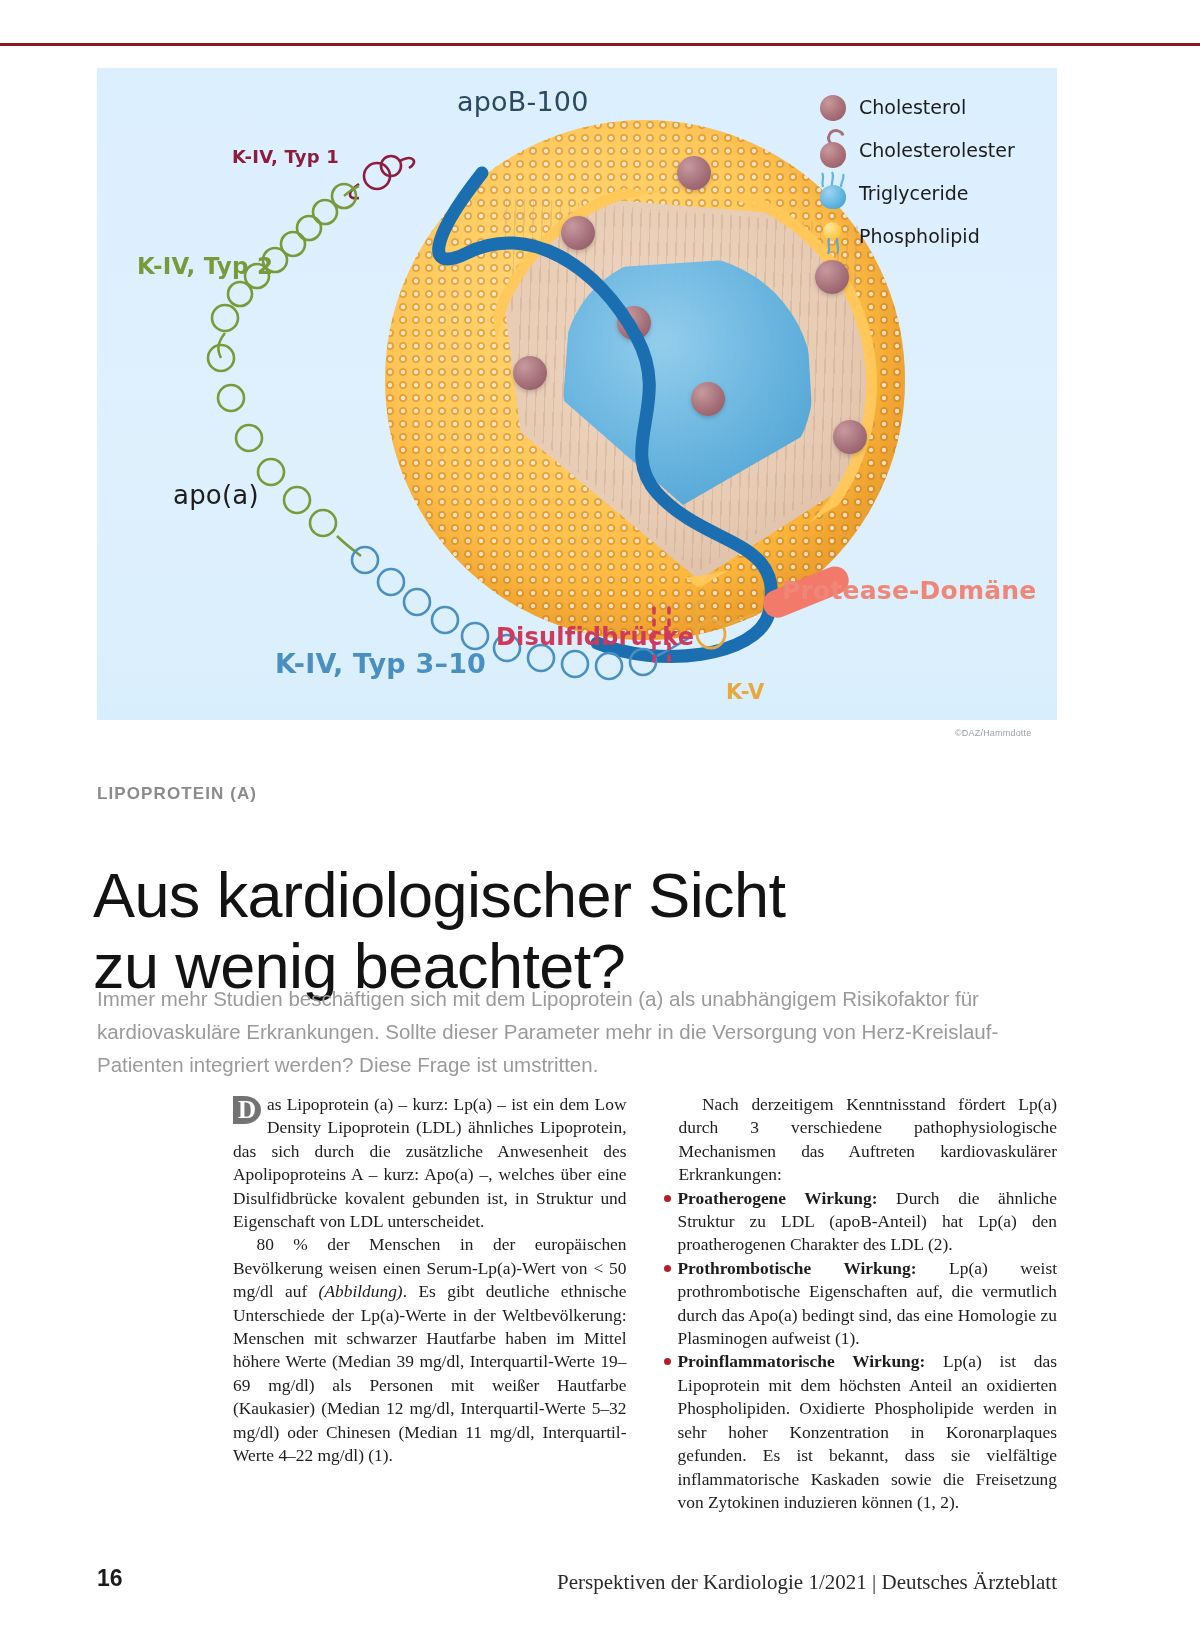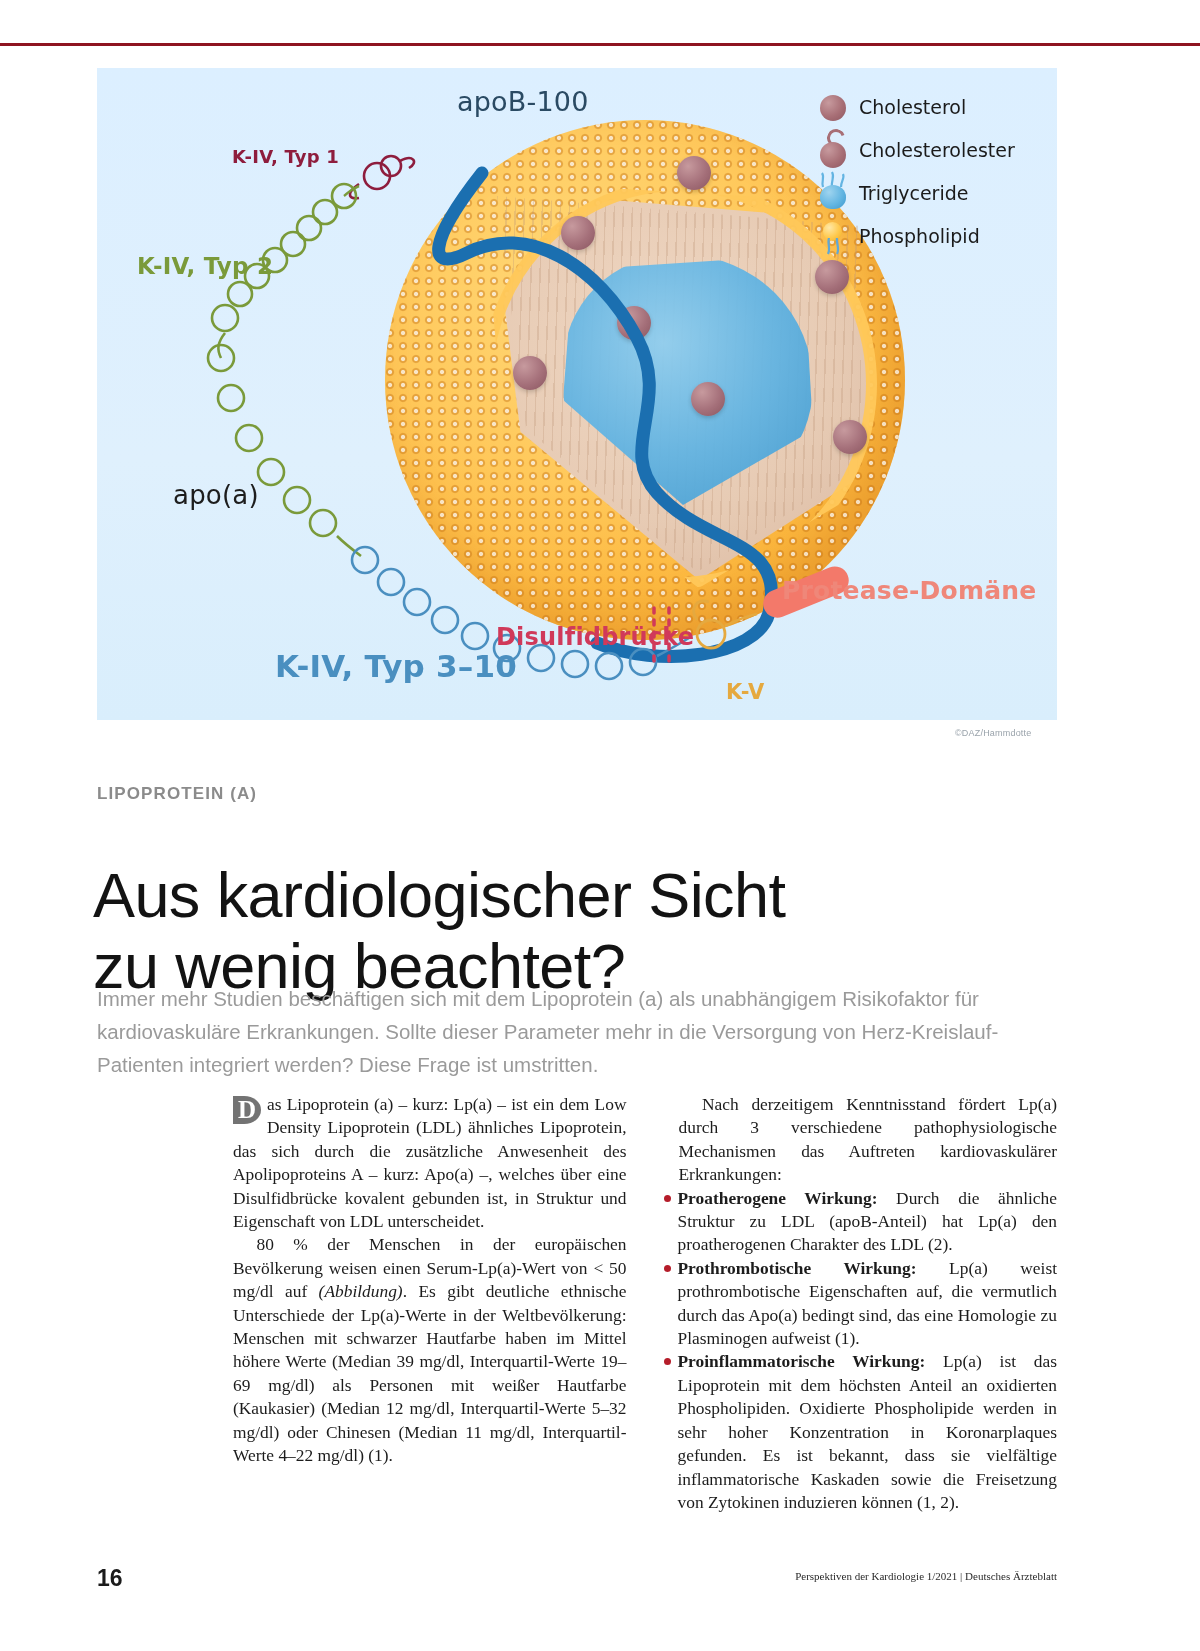--- a/index.html
+++ b/index.html
@@ -33,21 +33,21 @@
     position:absolute;
     font-family:"DejaVu Sans", sans-serif;
     font-weight:700;
     white-space:nowrap;
     letter-spacing:.2px;
   }
   .lbl-apob{ left:360px; top:18px; font-size:27px; color:#2a4a63; font-weight:400;}
   .lbl-kiv1{ left:135px; top:78px; font-size:18px; color:#8e1d3d;}
   .lbl-kiv2{ left:40px; top:185px; font-size:23px; color:#7a9a3a;}
   .lbl-apoa{ left:76px; top:412px; font-size:26px; color:#1d1d1d; font-weight:400;}
-  .lbl-kiv310{ left:178px; top:580px; font-size:31px; color:#4a8fc0;}
+  .lbl-kiv310{ left:178px; top:580px; font-size:27px; color:#4a8fc0;}
   .lbl-disulfid{ left:399px; top:555px; font-size:24px; color:#d0395a;}
   .lbl-protease{ left:685px; top:496px; font-size:25px; color:#ef8779; font-weight:700;margin-top:12px;}
   .lbl-kv{ left:629px; top:612px; font-size:21px; color:#e5a93f;}
 
   
   .legend{ position:absolute; left:714px; top:17px; }
   .legend-row{ display:flex; align-items:center; height:43px; }
   .legend-mark{ width:44px; height:40px; position:relative; flex:0 0 44px;}
   .legend-text{
     font-family:"DejaVu Sans", sans-serif;
@@ -121,21 +121,21 @@
     content:""; position:absolute; left:0; top:8px;
     width:7px; height:7px; border-radius:50%; background:#b51d2a;
   }
   .b-strong{ font-weight:700; }
   .ital{ font-style:italic; }
   .page-num{
     position:absolute; left:97px; top:1565px; font-size:23px; font-weight:700; color:#1b1b1b;
   }
   .footer-text{
     position:absolute; right:143px; top:1570px; font-family:"Liberation Serif", serif;
-    font-size:11px; color:#2a2a2a;
+    font-size:21px; color:#2a2a2a;
   }
 
   
   .ldl{
     position:absolute; left:288px; top:52px; width:520px; height:520px;
   }
   .ldl .shell{
     position:absolute; inset:0; border-radius:50%;
     background:
       radial-gradient(circle at 38% 32%, #ffd97a 0%, #ffc85a 42%, #fcb83f 66%, #f7a92f 100%);

